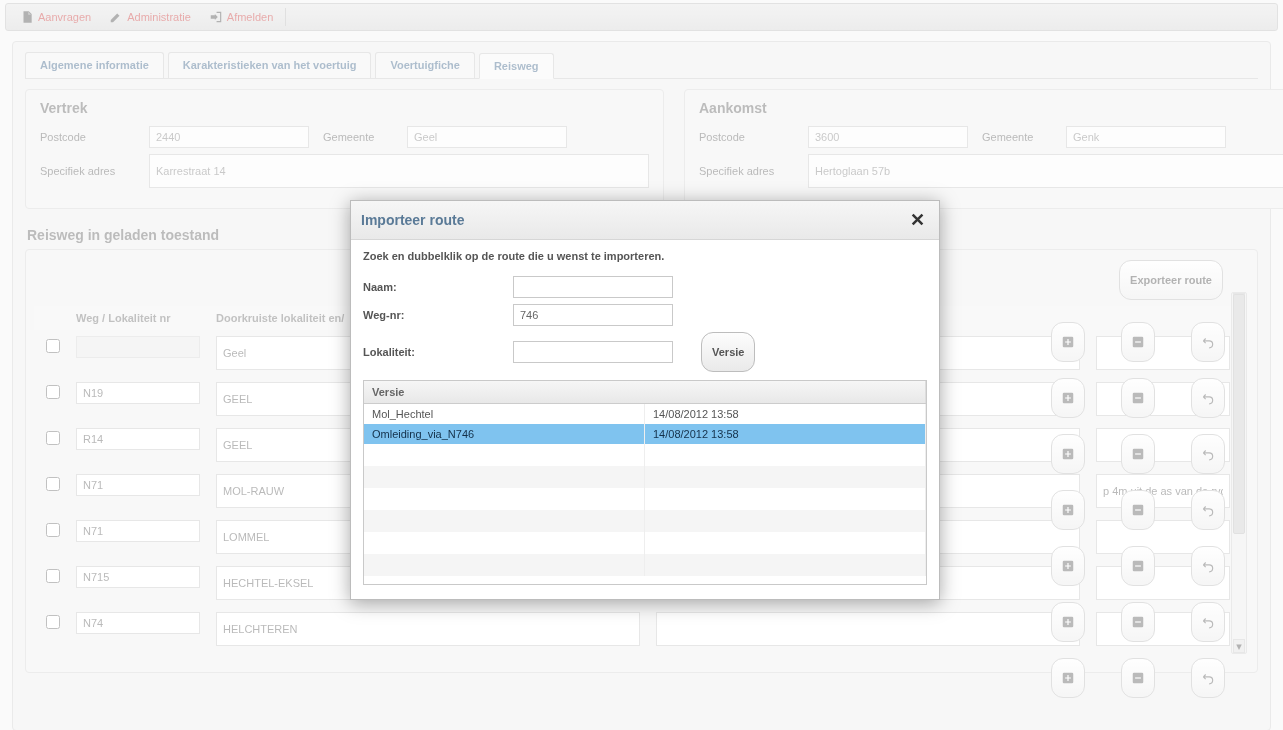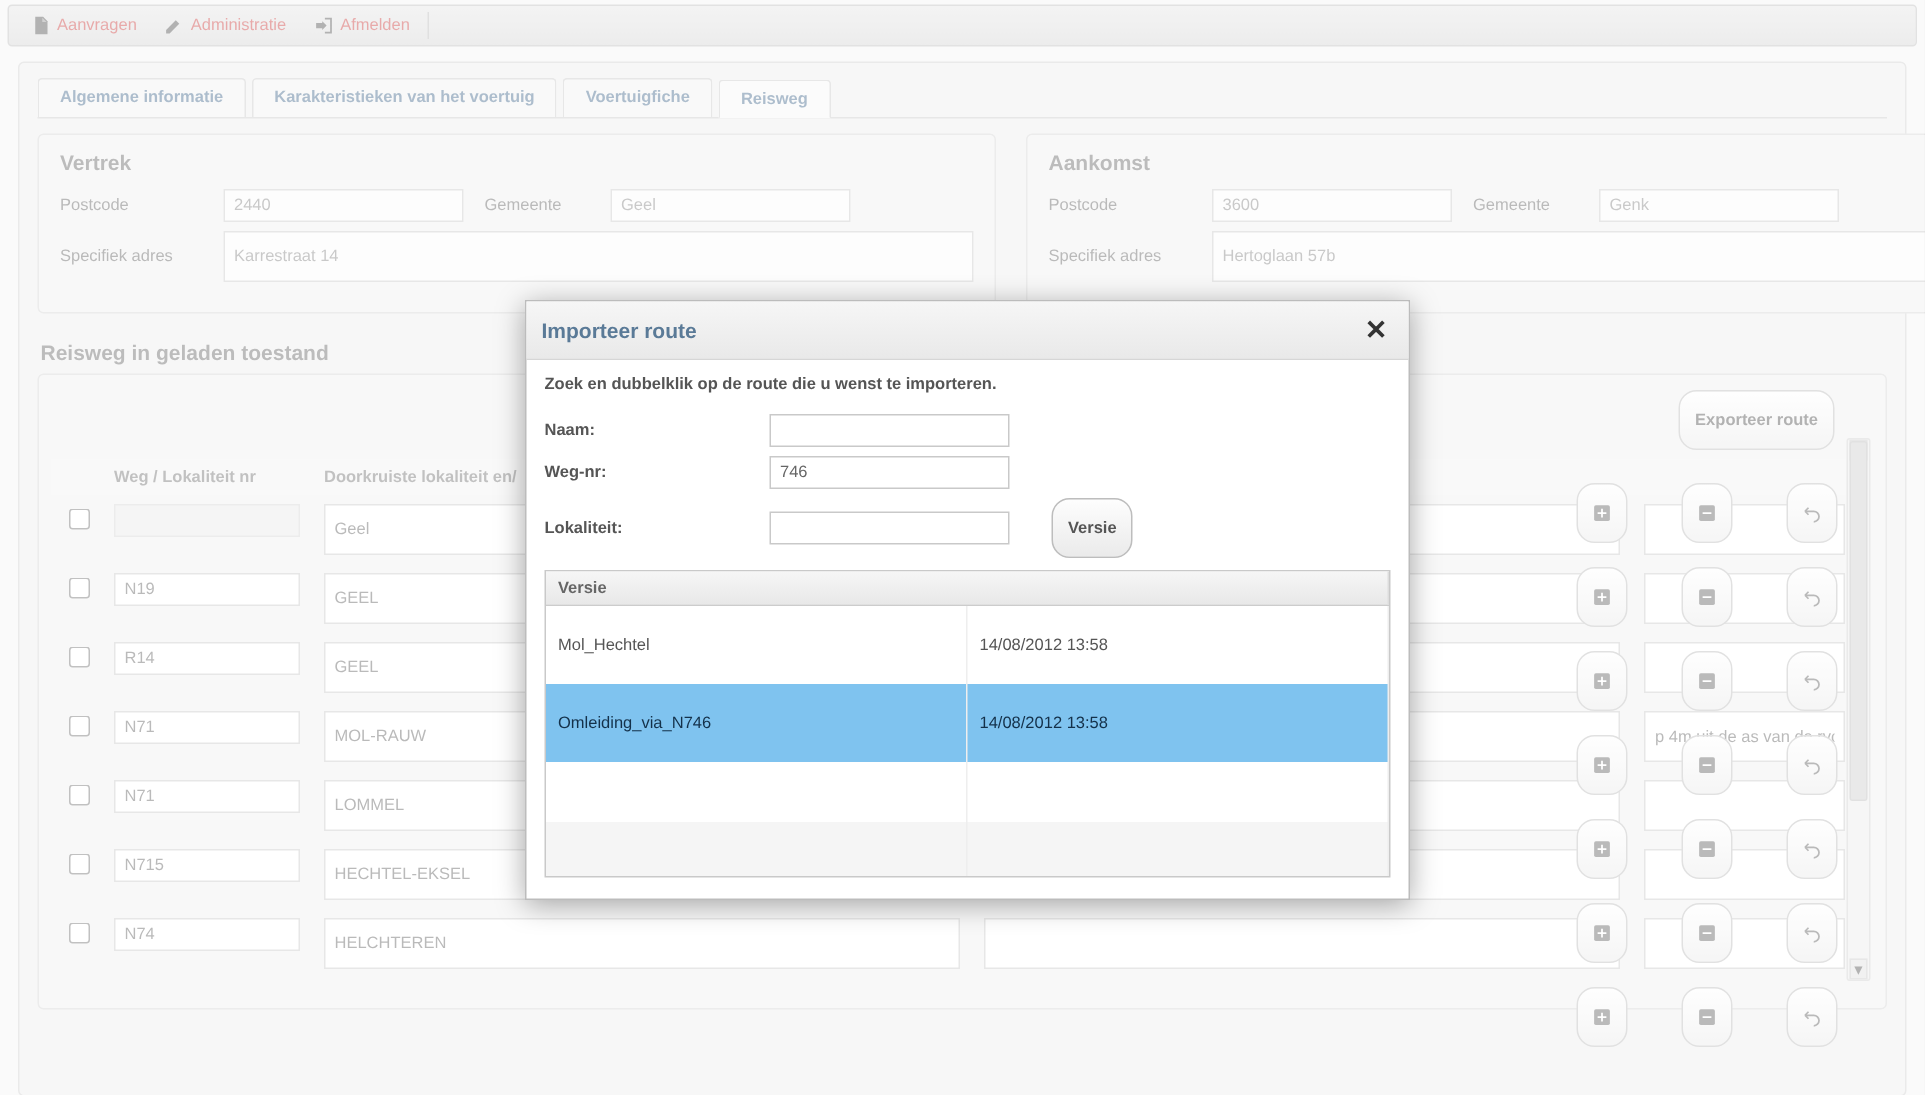--- a/index.html
+++ b/index.html
@@ -214,21 +214,21 @@
   .mfrm .inp{ width:160px; }
   .mfrm.last{ justify-content:flex-start; align-items:center;}
   .result-grid{
     margin-top:8px;
     border:1px solid #c9c9c9;
   }
   .rg-head{ display:flex; background:linear-gradient(#f6f6f6,#e8e8e8); border-bottom:1px solid #ccc;}
   .rg-head div{ flex:1; padding:5px 8px; font-weight:bold; color:#666; border-right:1px solid #ddd;}
   .rg-body{ height:180px; overflow:auto; }
   .rg-row{ display:flex; }
-  .rg-row div{ flex:1; padding:20px 8px; color:#555; border-right:1px solid #eee;}
+  .rg-row div{ flex:1; padding:4px 8px; color:#555; border-right:1px solid #eee;}
   .rg-row.alt{ background:#f5f5f5; }
   .rg-row.sel{ background:#7fc3ef; color:#fff;}
   .rg-row.sel div{ color:#14314a; }
   .rg-row.empty div{ height:22px; }
 </style>
 </head>
 <body>
 
 <div class="app-toolbar">
   <div class="tb-item">

